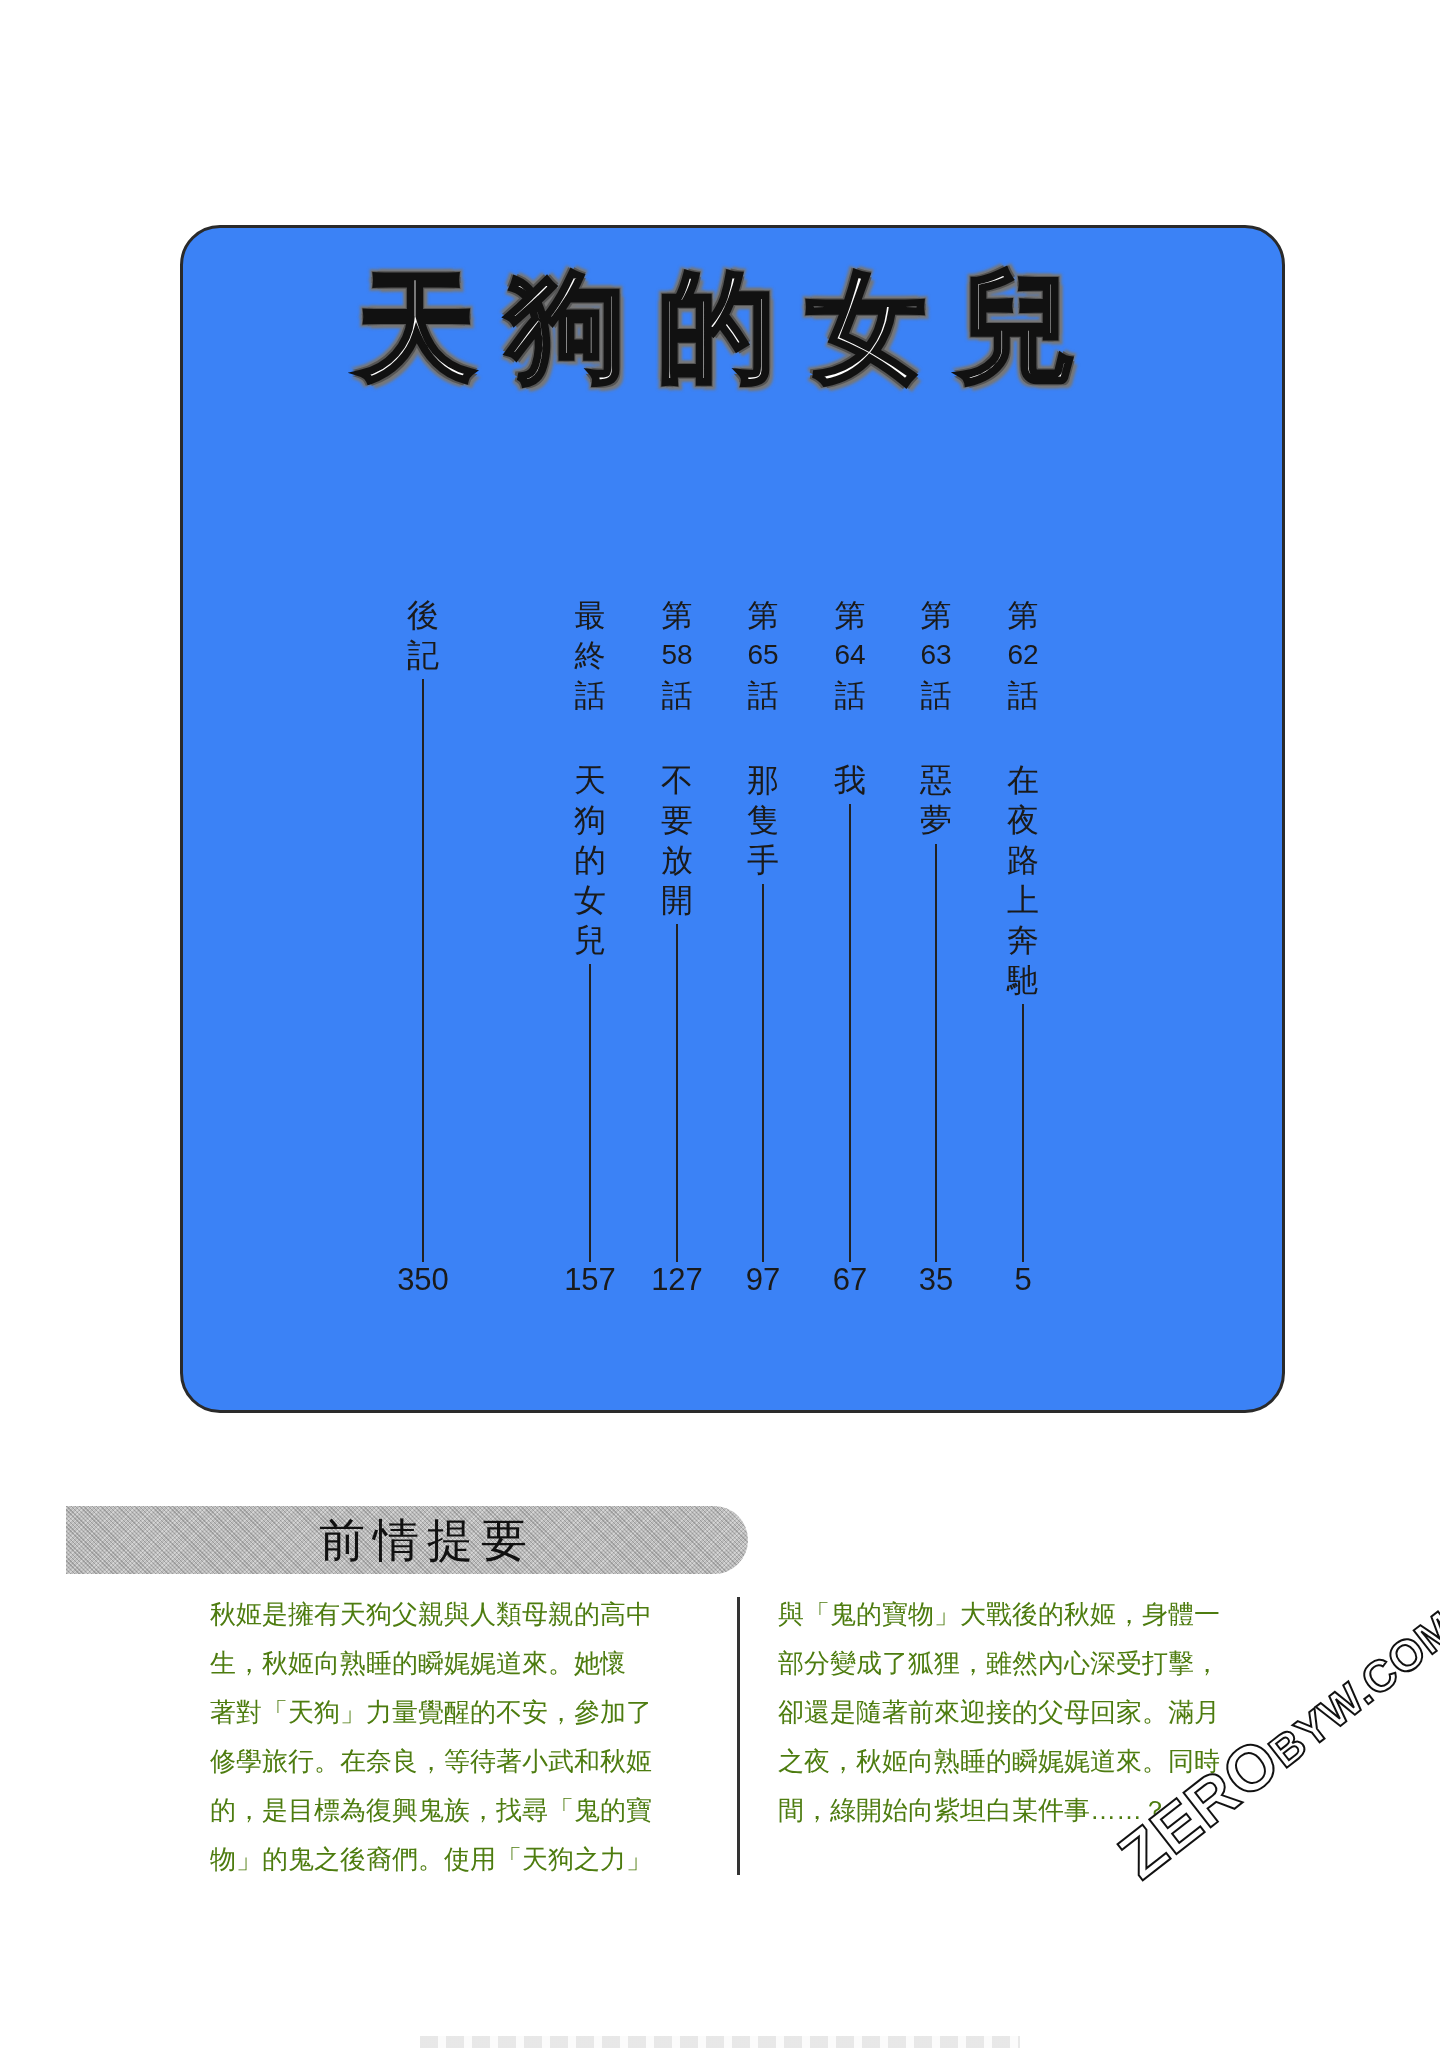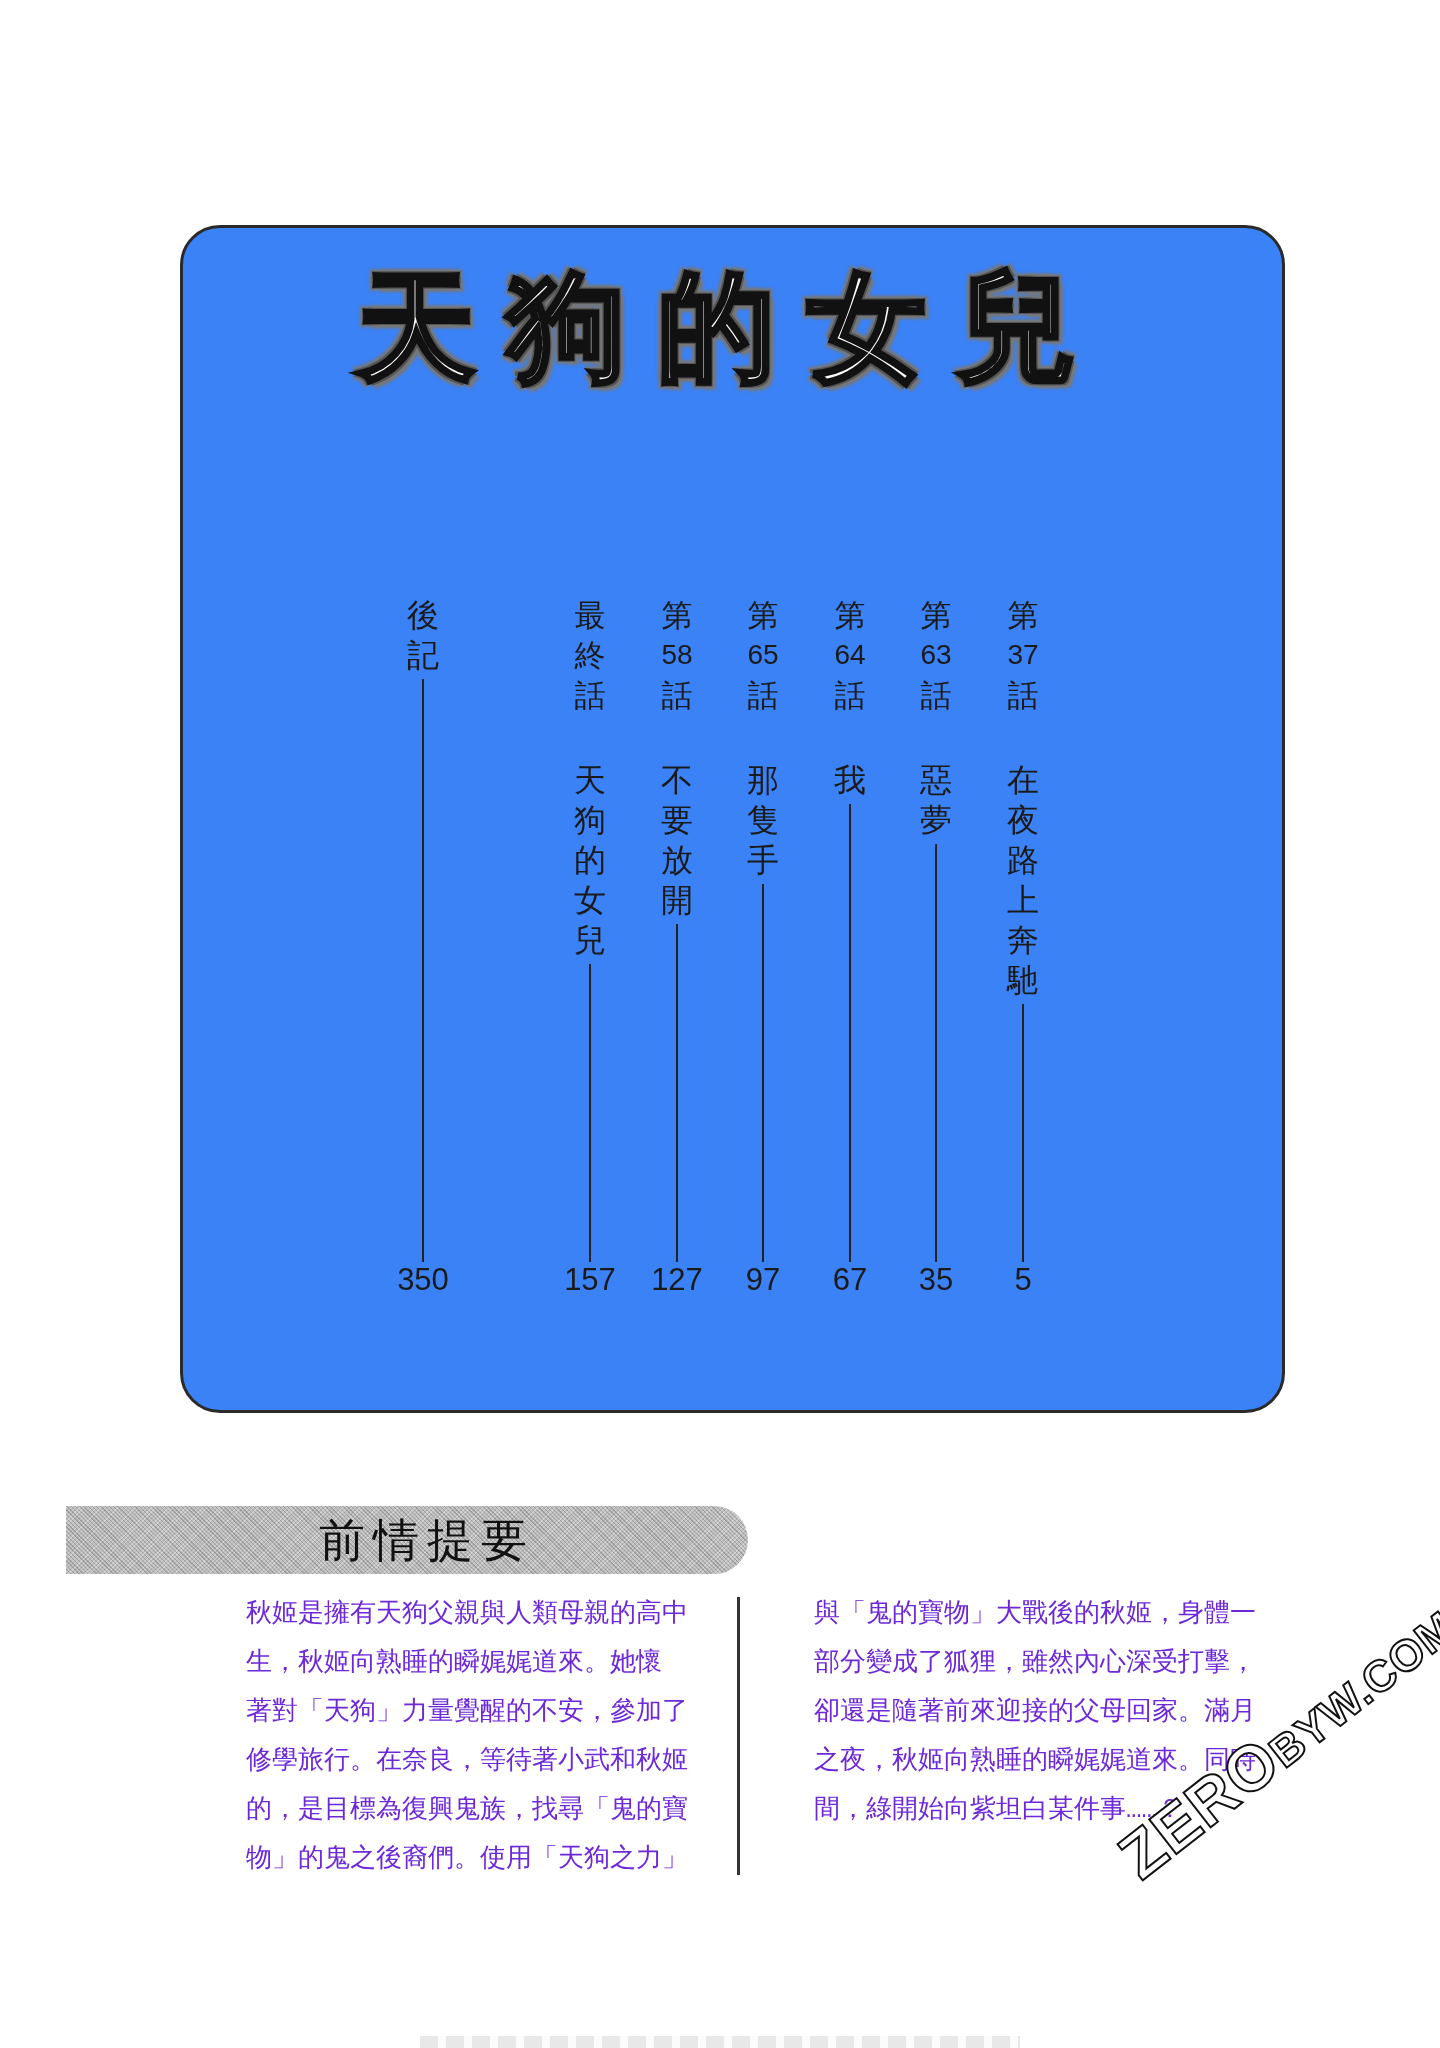--- a/index.html
+++ b/index.html
@@ -31,22 +31,22 @@
       background-color: #bdbdbd;
       background-image: repeating-linear-gradient(45deg, rgba(0,0,0,0.18) 0 1px, transparent 1px 3px),
                         repeating-linear-gradient(-45deg, rgba(255,255,255,0.35) 0 1px, transparent 1px 3px);
     }
     .summary-title {
       position: absolute; left: 0; top: 0; width: 100%; height: 68px; line-height: 68px;
       text-align: center; font-family: "DejaVu Sans", sans-serif; font-size: 46px; letter-spacing: 8px;
       color: #111; padding-left: 40px; box-sizing: border-box;
     }
     .summary-col {
-      position: absolute; top: 1590px; font-family: Liberation Mono, monospace; font-size: 26px;
-      line-height: 49px; color: #6d28d9; margin-left: 36px;
+      position: absolute; top: 1590px; font-family: Liberation Sans, sans-serif; font-size: 26px;
+      line-height: 49px; color: #4d7c0f;
     }
     .summary-col div { white-space: nowrap; }
     .summary-divider {
       position: absolute; left: 737px; top: 1597px; width: 3px; height: 278px; background: #333;
     }
     .watermark {
       position: absolute; left: 1105px; top: 1835px; transform: rotate(-38deg); transform-origin: left top;
       font-family: "Liberation Sans", sans-serif; font-weight: bold; font-size: 44px; letter-spacing: 1px;
       color: #ffffff; -webkit-text-stroke: 2px #111; white-space: nowrap;
     }
@@ -61,21 +61,21 @@
 <body>
 
 <div class="toc-frame">
   <div class="book-title">天狗的女兒</div>
 </div>
 
 <div id="toc-entries">
     <div style="position: absolute; left: 1003px; top: 0px; width: 40px; height: 2048px; pointer-events: none;">
       <div style="position: absolute; left: 0px; top: 595px; width: 40px; text-align: center; font-size: 31px; line-height: 40px;">
         <div>第</div>
-        <div style="font-family: &quot;Liberation Sans&quot;, sans-serif; font-size: 28px;">37</div>
+        <div style="font-family: &quot;Liberation Sans&quot;, sans-serif; font-size: 28px;">62</div>
         <div>話</div>
       </div>
       <div style="position: absolute; left: 0px; top: 760px; width: 40px; text-align: center; font-size: 32px; line-height: 40px;">
         <div>在</div>
         <div>夜</div>
         <div>路</div>
         <div>上</div>
         <div>奔</div>
         <div>馳</div>
       </div>

